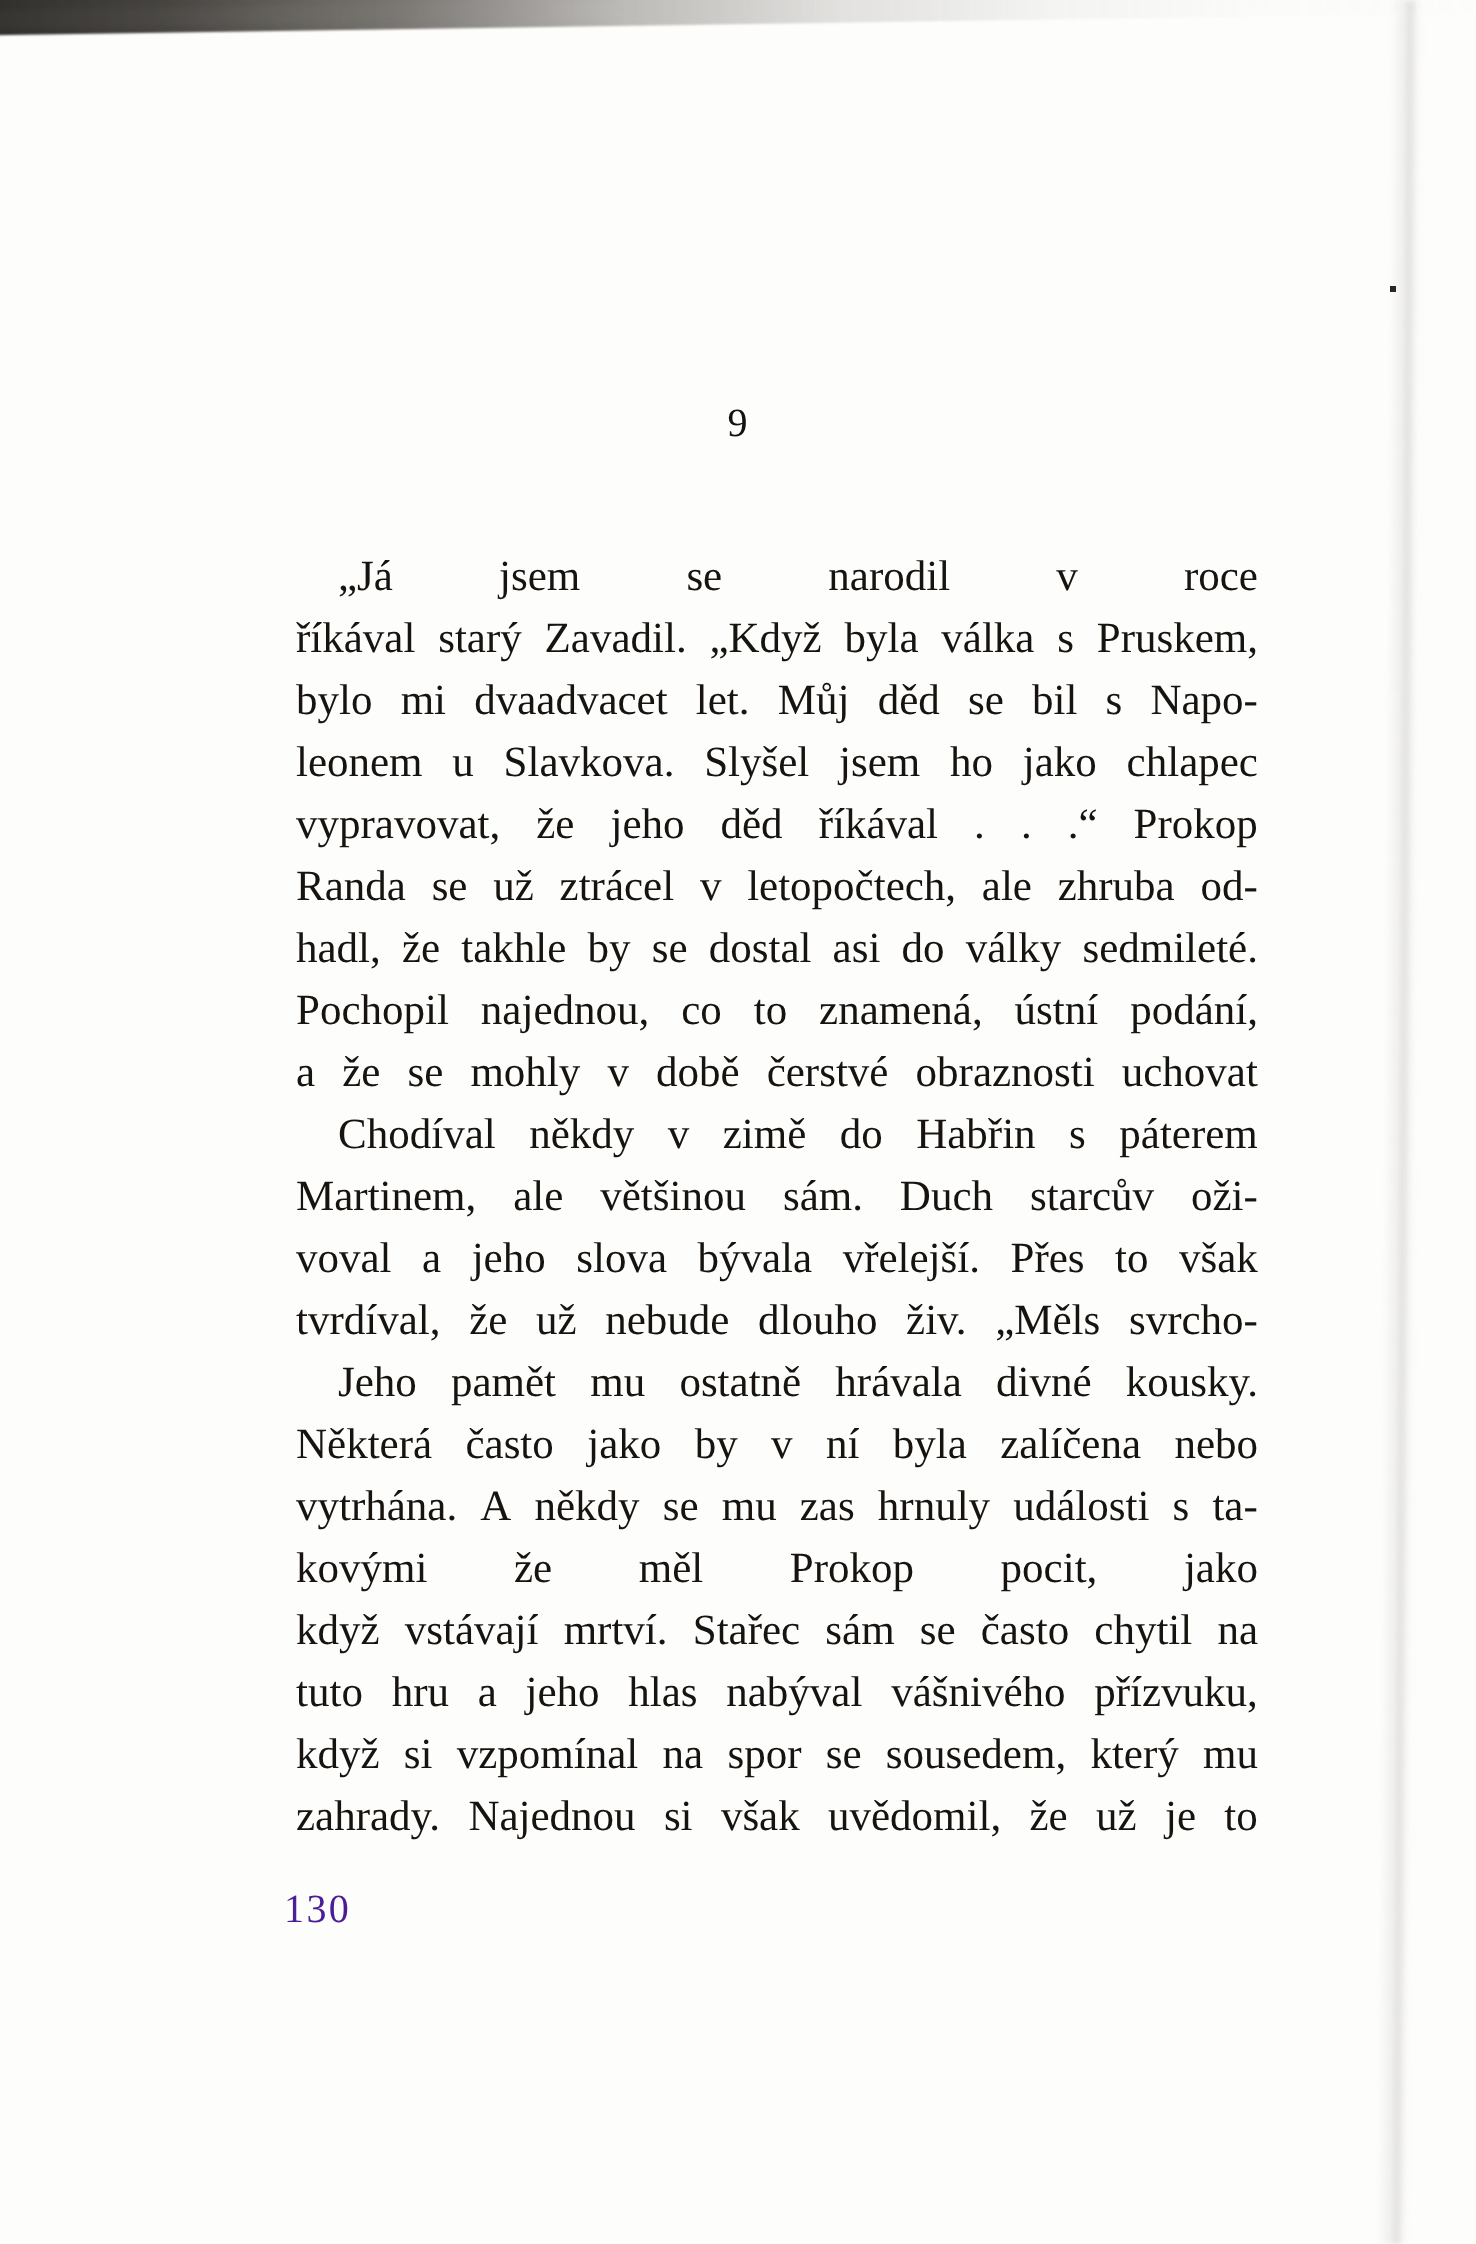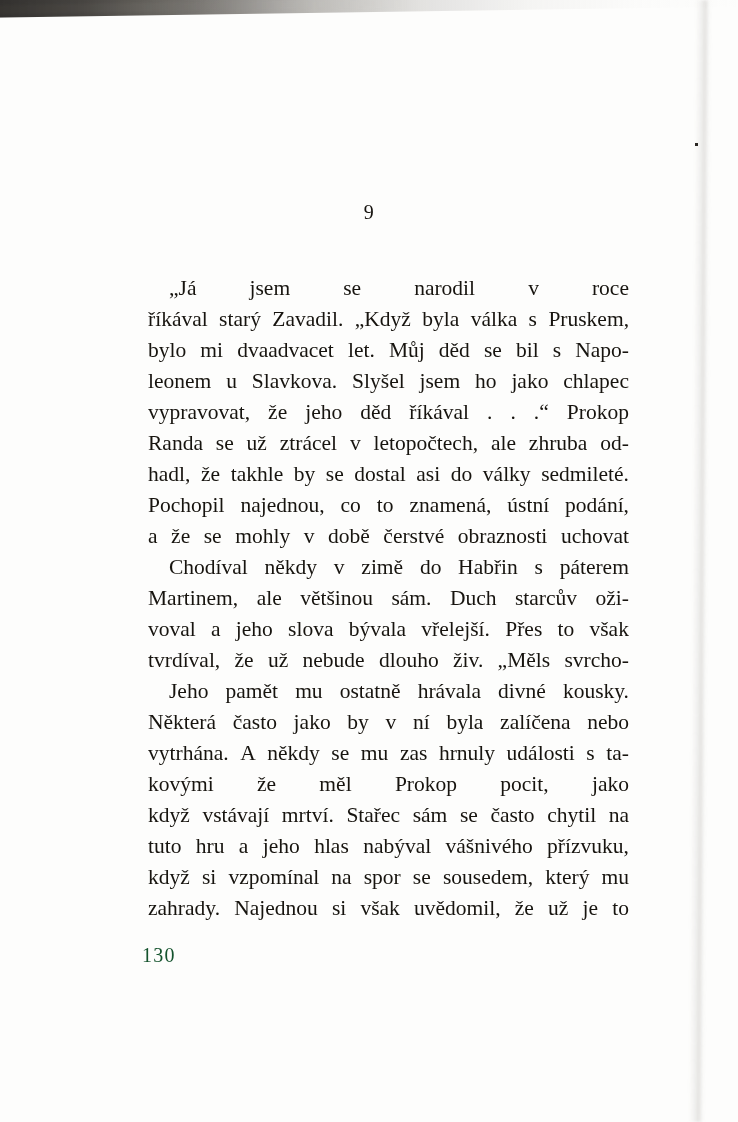--- a/index.html
+++ b/index.html
@@ -126,21 +126,21 @@
   .line .w {
     display: inline-block;
   }
 
   .folio {
     position: absolute;
     left: 142px;
     top: 944px;
     font-size: 20px;
     letter-spacing: 1.2px;
-    color: #14532d;
+    color: #4c1d95;
   }
 </style>
 </head>
 <body>
 
 <div class="page">
 
   <div class="scan-top-edge"></div>
   <div class="scan-top-edge2"></div>
   <div class="scan-right-edge"></div>

